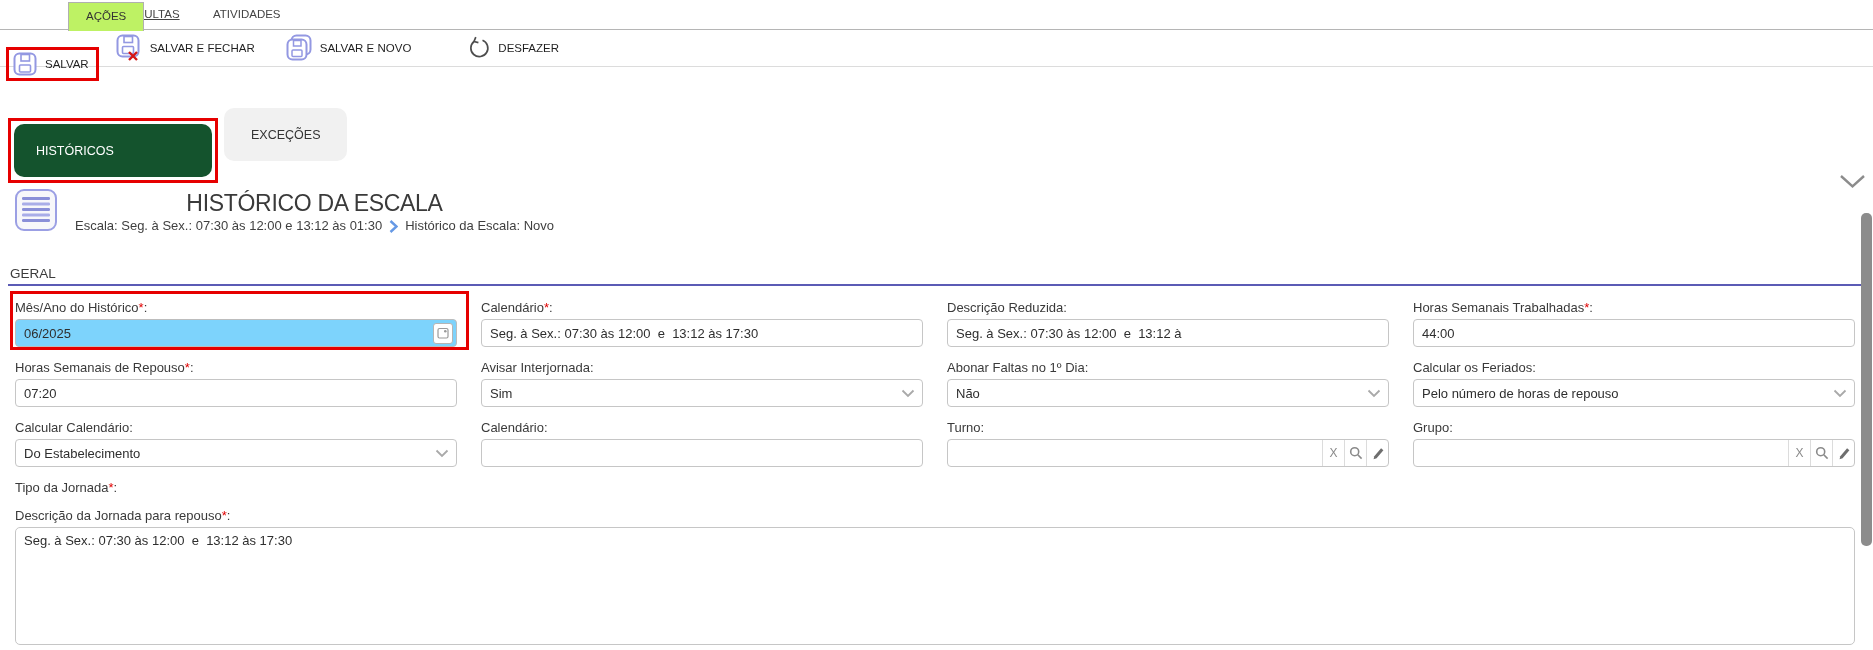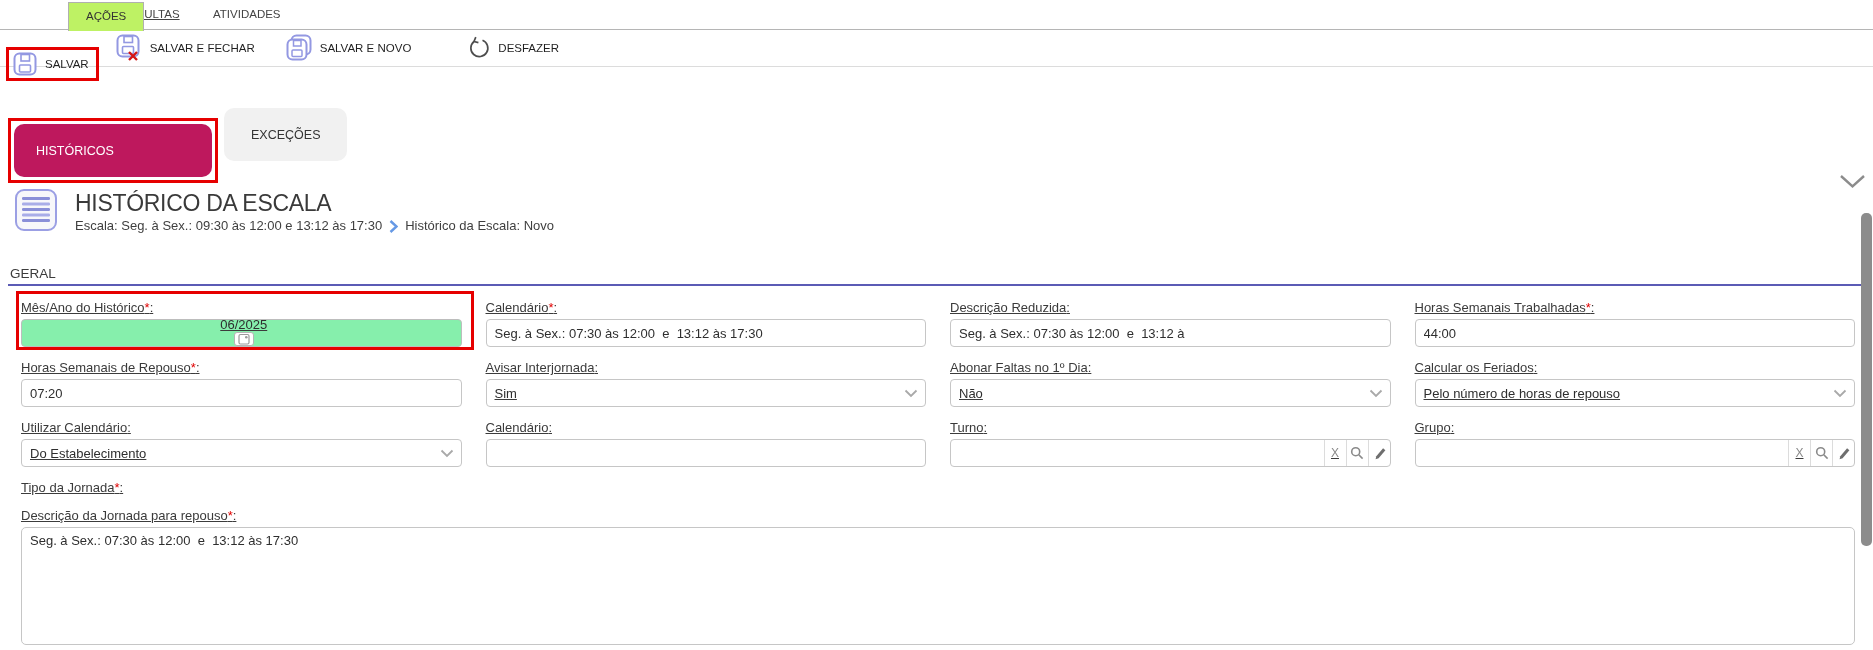--- a/index.html
+++ b/index.html
@@ -19,52 +19,52 @@
   .toolbar { height:37px; border-bottom:1px solid #dcdcdc; display:flex; align-items:center; padding-left:6px; }
   .tbtn { display:inline-flex; align-items:center; gap:7px; font-size:11.5px; color:#1f1f1f; cursor:pointer; }
   .redbox { border:3px solid #e60000;margin-top:32px; }
   .salvar-hl { display:inline-flex; align-items:center; padding:1px 7px 1px 3px; margin-right:16px; }
   .tb-sep { width:26px; }
   .tbtn svg { display:block; }
 
   
   .subtabs { display:flex; align-items:center; margin:19px 0 0 8px; }
   .hist-hl { padding:3px; margin-right:6px; }
-  .ptab-active { width:198px; height:53px; background:#be185d; border-radius:10px;
+  .ptab-active { width:198px; height:53px; background:#14532d; border-radius:10px;
     color:#fff; font-size:12.5px; display:flex; align-items:center; padding-left:22px; cursor:pointer; }
   .ptab { height:53px; background:#f1f1f1; border-radius:10px; color:#333; font-size:12.5px;
     display:flex; align-items:center; padding:0 27px; cursor:pointer; }
 
   
-  .header { display:flex; margin:6px 0 0 15px; }
+  .header { display:flex; margin:6px 0 0 15px;text-align:center; }
   .rec-icon { width:42px; height:42px; border:2px solid #9b9fe4; border-radius:9px; background:#f7f7fa;
     flex:0 0 auto; display:flex; align-items:center; justify-content:center; }
   .head-text { margin-left:18px; padding-top:1px; }
   .page-title { font-size:23px; font-weight:400; color:#3a3a3a; letter-spacing:-0.3px; line-height:26px; }
   .crumb { margin-top:2px; font-size:13px; color:#3f3f3f; display:flex; align-items:center; gap:7px; }
   .crumb svg { margin-top:1px; }
   .collapse { position:absolute; right:7px; top:174px; cursor:pointer; }
 
   
   .section-label { margin:33px 0 0 10px; font-size:13.5px; color:#3c3c3c; }
   .section-line { margin:3px 7px 0 8px; border-top:2px solid #5b5bb5; }
 
   
-  .form { padding:14px 18px 0 21px;text-decoration:underline; }
+  .form { padding:14px 18px 0 15px; }
   .frow { display:grid; grid-template-columns:repeat(4,1fr); column-gap:24px; margin-bottom:13px; }
   .frow.r4 { margin-bottom:9px; }
   .field { position:relative; }
   .flabel { font-size:13px; color:#3a3a3a; line-height:15px; margin-bottom:4px; white-space:nowrap; }
   .req { color:#e00000; }
   .tinput, .selectbox, .lookup, .datefield {
     width:100%; height:28px; border:1px solid #c6c6c6; border-radius:4px; background:#fff;
     font-size:13px; color:#2e2e2e; }
   .tinput { padding:0 8px; font-family:inherit; }
-  .datefield { background:#86efac; border-color:#bdbdbd; display:flex; align-items:center;
-    justify-content:flex-end; padding:0 3px 0 8px;flex-direction:column; }
+  .datefield { background:#7dd3fc; border-color:#bdbdbd; display:flex; align-items:center;
+    justify-content:space-between; padding:0 3px 0 8px; }
   .calbtn { width:20px; height:21px; background:#fff; border:1px solid #b5b5b5; border-radius:3px;
     display:flex; align-items:center; justify-content:center; cursor:pointer; padding:0; }
   .selectbox { display:flex; align-items:center; justify-content:space-between; padding:0 7px 0 8px;
     cursor:pointer; white-space:nowrap; overflow:hidden; }
   .lookup { display:flex; align-items:stretch; overflow:hidden; }
   .lkinput { flex:1 1 auto; min-width:0; border:none; font:inherit; padding:0 8px; background:transparent; }
   .lkicon { flex:0 0 auto; width:22px; display:flex; align-items:center; justify-content:center;
     border-left:1px solid #dcdcdc; color:#8a8a8a; font-size:12px; cursor:pointer; }
   .hl-overlay { position:absolute; inset:-9px -12px -3px -5px; border:3px solid #e60000; pointer-events:none; }
   .tarea { width:100%; height:118px; border:1px solid #c6c6c6; border-radius:5px; resize:none;
@@ -150,21 +150,21 @@
       <rect x="1" y="1" width="28" height="3" rx="1.2" fill="#8a8fd8"></rect>
       <rect x="1" y="6.5" width="28" height="3" rx="1.2" fill="#a9ade8"></rect>
       <rect x="1" y="12" width="28" height="3" rx="1.2" fill="#8a8fd8"></rect>
       <rect x="1" y="17.5" width="28" height="3" rx="1.2" fill="#a9ade8"></rect>
       <rect x="1" y="23" width="28" height="3" rx="1.2" fill="#8a8fd8"></rect>
     </svg>
   </div>
   <div class="head-text">
     <div class="page-title">HISTÓRICO DA ESCALA</div>
     <div class="crumb">
-      <span>Escala: Seg. à Sex.: 09:30 às 12:00 e 13:12 às 17:30</span>
+      <span>Escala: Seg. à Sex.: 07:30 às 12:00 e 13:12 às 01:30</span>
       <svg width="9" height="13" viewBox="0 0 9 13">
         <path d="M1.5 1 L7.5 6.5 L1.5 12" fill="none" stroke="#6699e5" stroke-width="2.4"></path>
       </svg>
       <span>Histórico da Escala: Novo</span>
     </div>
   </div>
 </div>
 
 <div class="collapse">
   <svg width="27" height="15" viewBox="0 0 27 15">
@@ -234,21 +234,21 @@
         <span>Pelo número de horas de repouso</span>
         <svg width="14" height="9" viewBox="0 0 14 9">
             <path d="M1.5 1.5 L7 7 L12.5 1.5" fill="none" stroke="#a9a9a9" stroke-width="1.8"></path>
           </svg>
       </div>
     </div>
   </div>
 
   <div class="frow">
     <div class="field">
-      <div class="flabel"><span>Utilizar Calendário</span><span class="req"></span><span>:</span></div>
+      <div class="flabel"><span>Calcular Calendário</span><span class="req"></span><span>:</span></div>
       <div class="selectbox">
         <span>Do Estabelecimento</span>
         <svg width="14" height="9" viewBox="0 0 14 9">
             <path d="M1.5 1.5 L7 7 L12.5 1.5" fill="none" stroke="#a9a9a9" stroke-width="1.8"></path>
           </svg>
       </div>
     </div>
     <div class="field">
       <div class="flabel"><span>Calendário</span><span class="req"></span><span>:</span></div>
       <input class="tinput" value="" style="">

